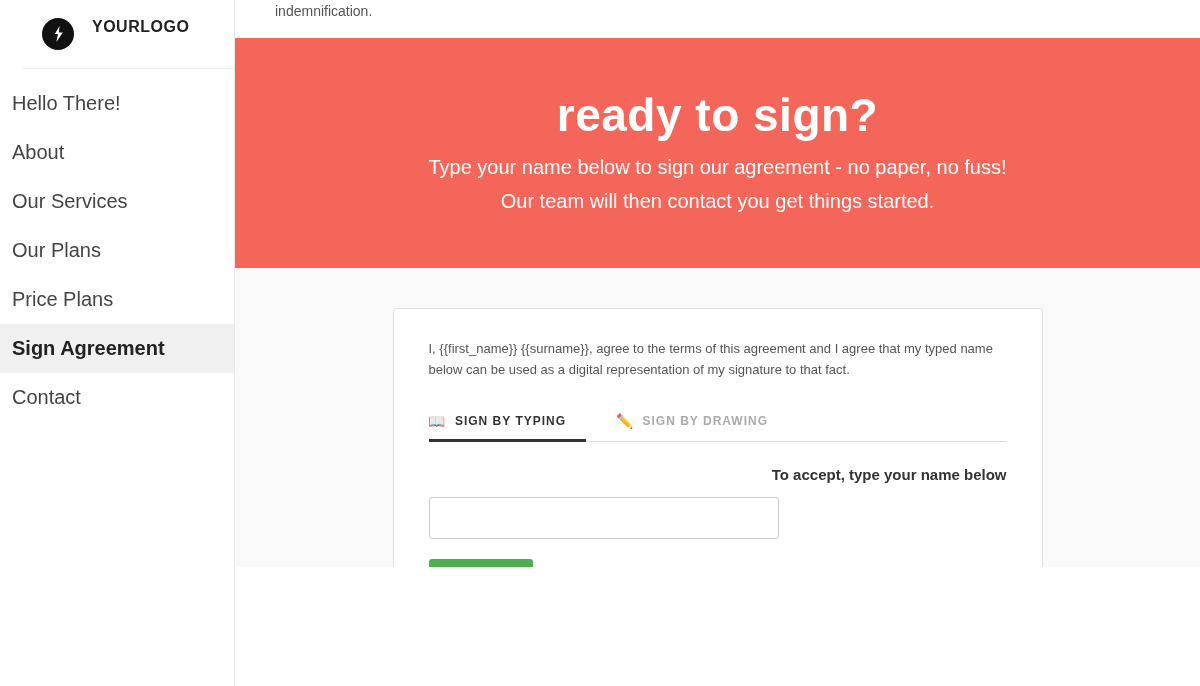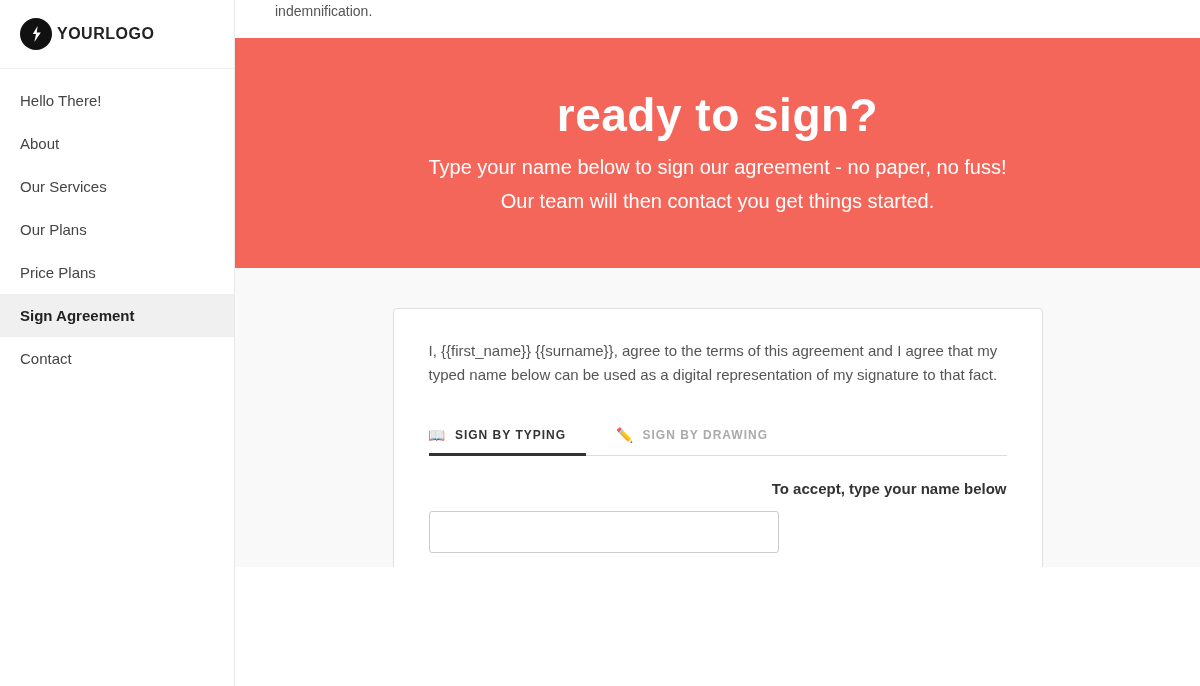--- a/index.html
+++ b/index.html
@@ -11,23 +11,23 @@
       min-width: 235px;
       height: 686px;
       background: #fff;
       border-right: 1px solid #e8e8e8;
       display: flex;
       flex-direction: column;
     }
     #logo-area {
       padding: 18px 20px 18px 20px;
       display: flex;
-      align-items: center;
-      gap: 5px;
+      gap: 18px;
       border-bottom: 1px solid #f0f0f0;
+      margin-left: 22px;
     }
     .logo-icon {
       width: 32px;
       height: 32px;
       background: #111;
       border-radius: 50%;
       display: flex;
       align-items: center;
       justify-content: center;
       flex-shrink: 0;
@@ -45,22 +45,22 @@
     }
     .logo-text span {
       font-weight: 900;
     }
     nav {
       display: flex;
       flex-direction: column;
       padding-top: 10px;
     }
     .nav-item {
-      padding: 13px 20px;
-      font-size: 15px;
+      padding: 13px 12px;
+      font-size: 20px;
       color: #444;
       cursor: pointer;
       text-decoration: none;
       display: block;
     }
     .nav-item.active {
       background: #f0f0f0;
       font-weight: bold;
       color: #222;
     }
@@ -112,24 +112,24 @@
     }
     .sign-card {
       background: #fff;
       border: 1px solid #e0e0e0;
       border-radius: 4px;
       padding: 30px 35px 40px 35px;
       width: 100%;
       max-width: 650px;
     }
     .agreement-text {
-      font-size: 15px;
+      font-size: 13px;
       color: #555;
       line-height: 1.6;
-      margin-bottom: 30px;
+      margin-bottom: 22px;
     }
     .tabs {
       display: flex;
       gap: 0;
       border-bottom: 1px solid #ddd;
       margin-bottom: 24px;
     }
     .tab {
       display: flex;
       align-items: center;

